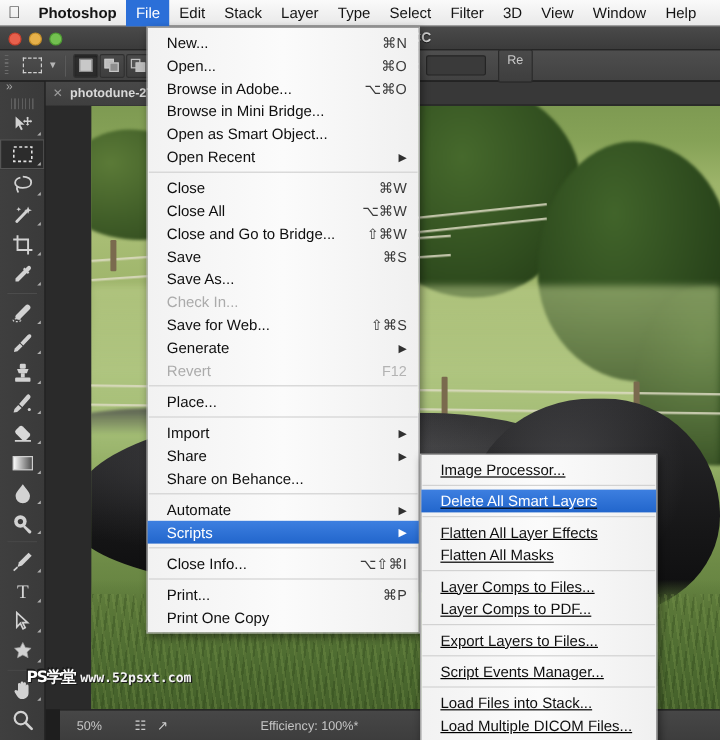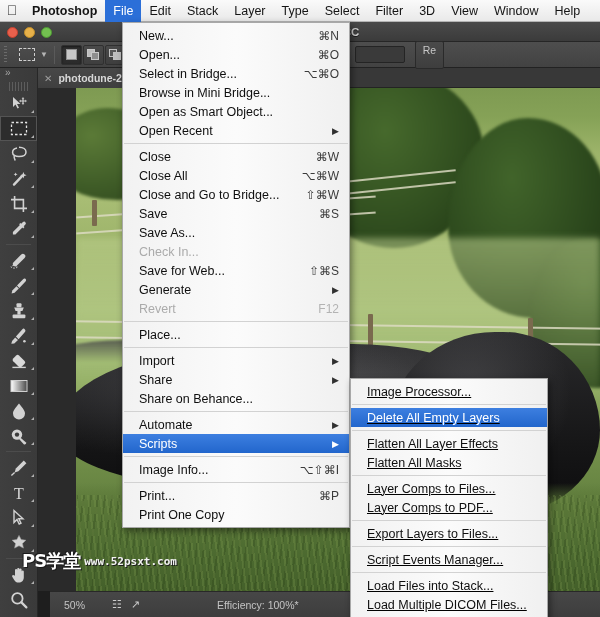--- a/index.html
+++ b/index.html
@@ -259,21 +259,21 @@
   .sb-ico { margin-right: 9px; color: #cdcdcd; font-size: 11px; }
   .eff-text { margin-left: 68px; white-space: nowrap; }
   .sb-arrow { margin-left: 94px; font-size: 8px; color: #cfcfcf; }
 
   
   .watermark {
     position: absolute; left: 22px; bottom: 44px; z-index: 40;
     display: flex; align-items: center; gap: 4px; pointer-events: none;
   }
   .wm-cn {
-    font-size: 18px; font-weight: bold; color: #ffffff;
+    font-size: 13px; font-weight: bold; color: #ffffff;
     letter-spacing: -1px; text-shadow: 1px 1px 0 #1a1a1a, -1px -1px 0 #1a1a1a;
     font-family: "DejaVu Sans", sans-serif;
   }
   .wm-url {
     font-size: 11px; font-weight: bold; color: #f2f2f2;
     text-shadow: 1px 1px 0 #1c1c1c; font-family: "DejaVu Sans Mono", monospace;
   }
 
   
   .menu {
@@ -600,21 +600,21 @@
   <div class="menu" id="file-menu">
       <div class="mrow">
         <span class="label">New...</span>
         <span class="sc">⌘N</span>
       </div>
       <div class="mrow">
         <span class="label">Open...</span>
         <span class="sc">⌘O</span>
       </div>
       <div class="mrow">
-        <span class="label">Select in Bridge...</span>
+        <span class="label">Browse in Adobe...</span>
         <span class="sc">⌥⌘O</span>
       </div>
       <div class="mrow">
         <span class="label">Browse in Mini Bridge...</span>
       </div>
       <div class="mrow">
         <span class="label">Open as Smart Object...</span>
       </div>
       <div class="mrow">
         <span class="label">Open Recent</span>
@@ -675,40 +675,40 @@
       <div class="mrow">
         <span class="label">Automate</span>
         <span class="sub">▶</span>
       </div>
       <div class="mrow hl">
         <span class="label">Scripts</span>
         <span class="sub">▶</span>
       </div>
       <div class="msep"></div>
       <div class="mrow">
-        <span class="label">Image Info...</span>
+        <span class="label">Close Info...</span>
         <span class="sc">⌥⇧⌘I</span>
       </div>
       <div class="msep"></div>
       <div class="mrow">
         <span class="label">Print...</span>
         <span class="sc">⌘P</span>
       </div>
       <div class="mrow">
         <span class="label">Print One Copy</span>
       </div>
     </div>
 
   <div class="menu clip-bottom" id="scripts-menu" style="height:297px;text-decoration:underline;">
       <div class="mrow">
         <span class="label">Image Processor...</span>
       </div>
       <div class="msep"></div>
       <div class="mrow hl">
-        <span class="label">Delete All Empty Layers</span>
+        <span class="label">Delete All Smart Layers</span>
       </div>
       <div class="msep"></div>
       <div class="mrow">
         <span class="label">Flatten All Layer Effects</span>
       </div>
       <div class="mrow">
         <span class="label">Flatten All Masks</span>
       </div>
       <div class="msep"></div>
       <div class="mrow">

